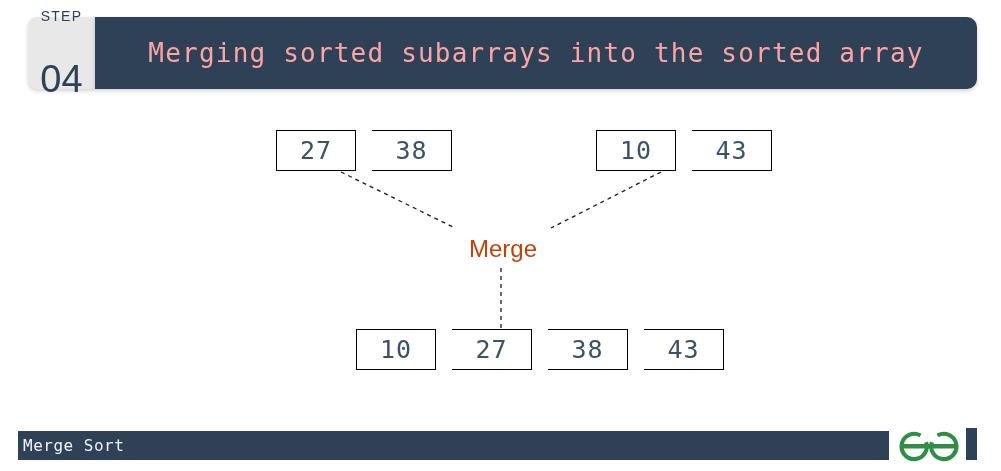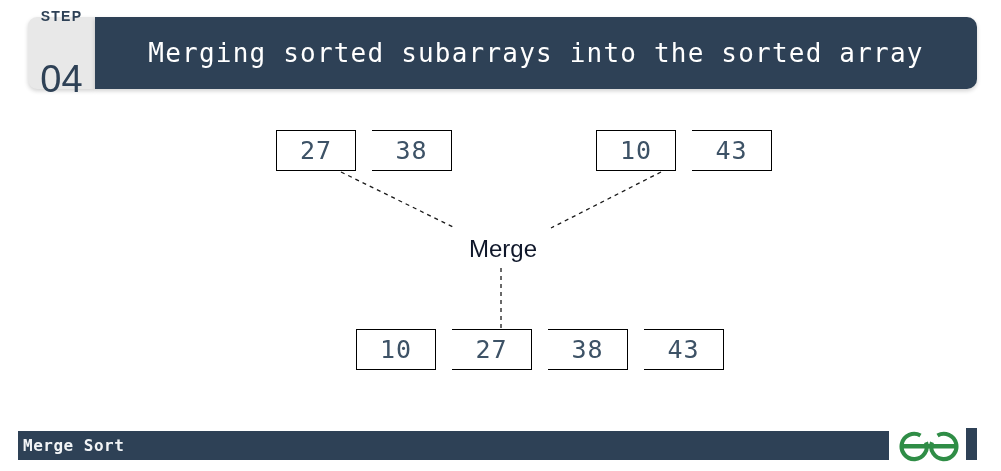--- a/index.html
+++ b/index.html
@@ -10,57 +10,57 @@
     overflow:hidden;
     font-family:"Liberation Sans",sans-serif;
   }
   
   .step-box{
     position:absolute;left:28px;top:17px;width:67px;height:72px;
     background:#e8e8e8;border-radius:9px 0 0 9px;
     display:flex;flex-direction:column;align-items:center;justify-content:center;
     color:#2e4156;box-shadow:0 2px 4px rgba(0,0,0,.18);
   }
-  .step-label{font-size:14px;font-weight:700;letter-spacing:1.2px;line-height:15px;}
+  .step-label{font-size:14px;font-weight:400;letter-spacing:1.2px;line-height:15px;}
   .step-number{font-size:38px;font-weight:400;line-height:38px;margin-top:36px;}
   .title-bar{
     position:absolute;left:95px;top:17px;width:882px;height:72px;
     background:#2e4156;border-radius:0 10px 10px 0;
     display:flex;align-items:center;justify-content:center;
     box-shadow:0 2px 4px rgba(0,0,0,.18);
   }
   .title-text{
-    color:#ffffff;
+    color:#fca5a5;
     font-family:"DejaVu Sans Mono",monospace;
     font-size:26px;letter-spacing:1.2px;white-space:nowrap;
   }
   
   .arr{position:absolute;display:flex;}
   .cell{
     box-sizing:border-box;width:80px;height:41px;
     border:1.5px solid #000;background:#fff;
     display:flex;align-items:center;justify-content:center;
     font-family:"DejaVu Sans Mono",monospace;
     font-size:25px;color:#3d5266;letter-spacing:1px;margin-left:16px;
   }
   .cell + .cell{border-left:none;}
   .merge-label{
     position:absolute;left:438px;top:236px;width:130px;
-    text-align:center;font-size:24px;color:#0f172a;line-height:26px;
+    text-align:center;font-size:24px;color:#c2410c;line-height:26px;
   }
   .overlay{position:absolute;left:0;top:0;pointer-events:none;}
   
   .footer-bar{
     position:absolute;left:18px;top:431px;width:871px;height:29px;
     background:#2e4156;display:flex;align-items:center;padding-left:5px;
     box-sizing:border-box;
   }
   .footer-caption{
     color:#f2f4f6;font-family:"DejaVu Sans Mono",monospace;
-    font-weight:bold;font-size:16px;letter-spacing:.5px;white-space:nowrap;
+    font-weight:normal;font-size:16px;letter-spacing:.5px;white-space:nowrap;
   }
   .footer-logo{position:absolute;left:899px;top:426px;width:60px;height:41px;}
   .footer-accent{
     position:absolute;left:966px;top:428px;width:11px;height:32px;
     background:#2e4156;
   }
 </style>
 </head>
 <body>
 

